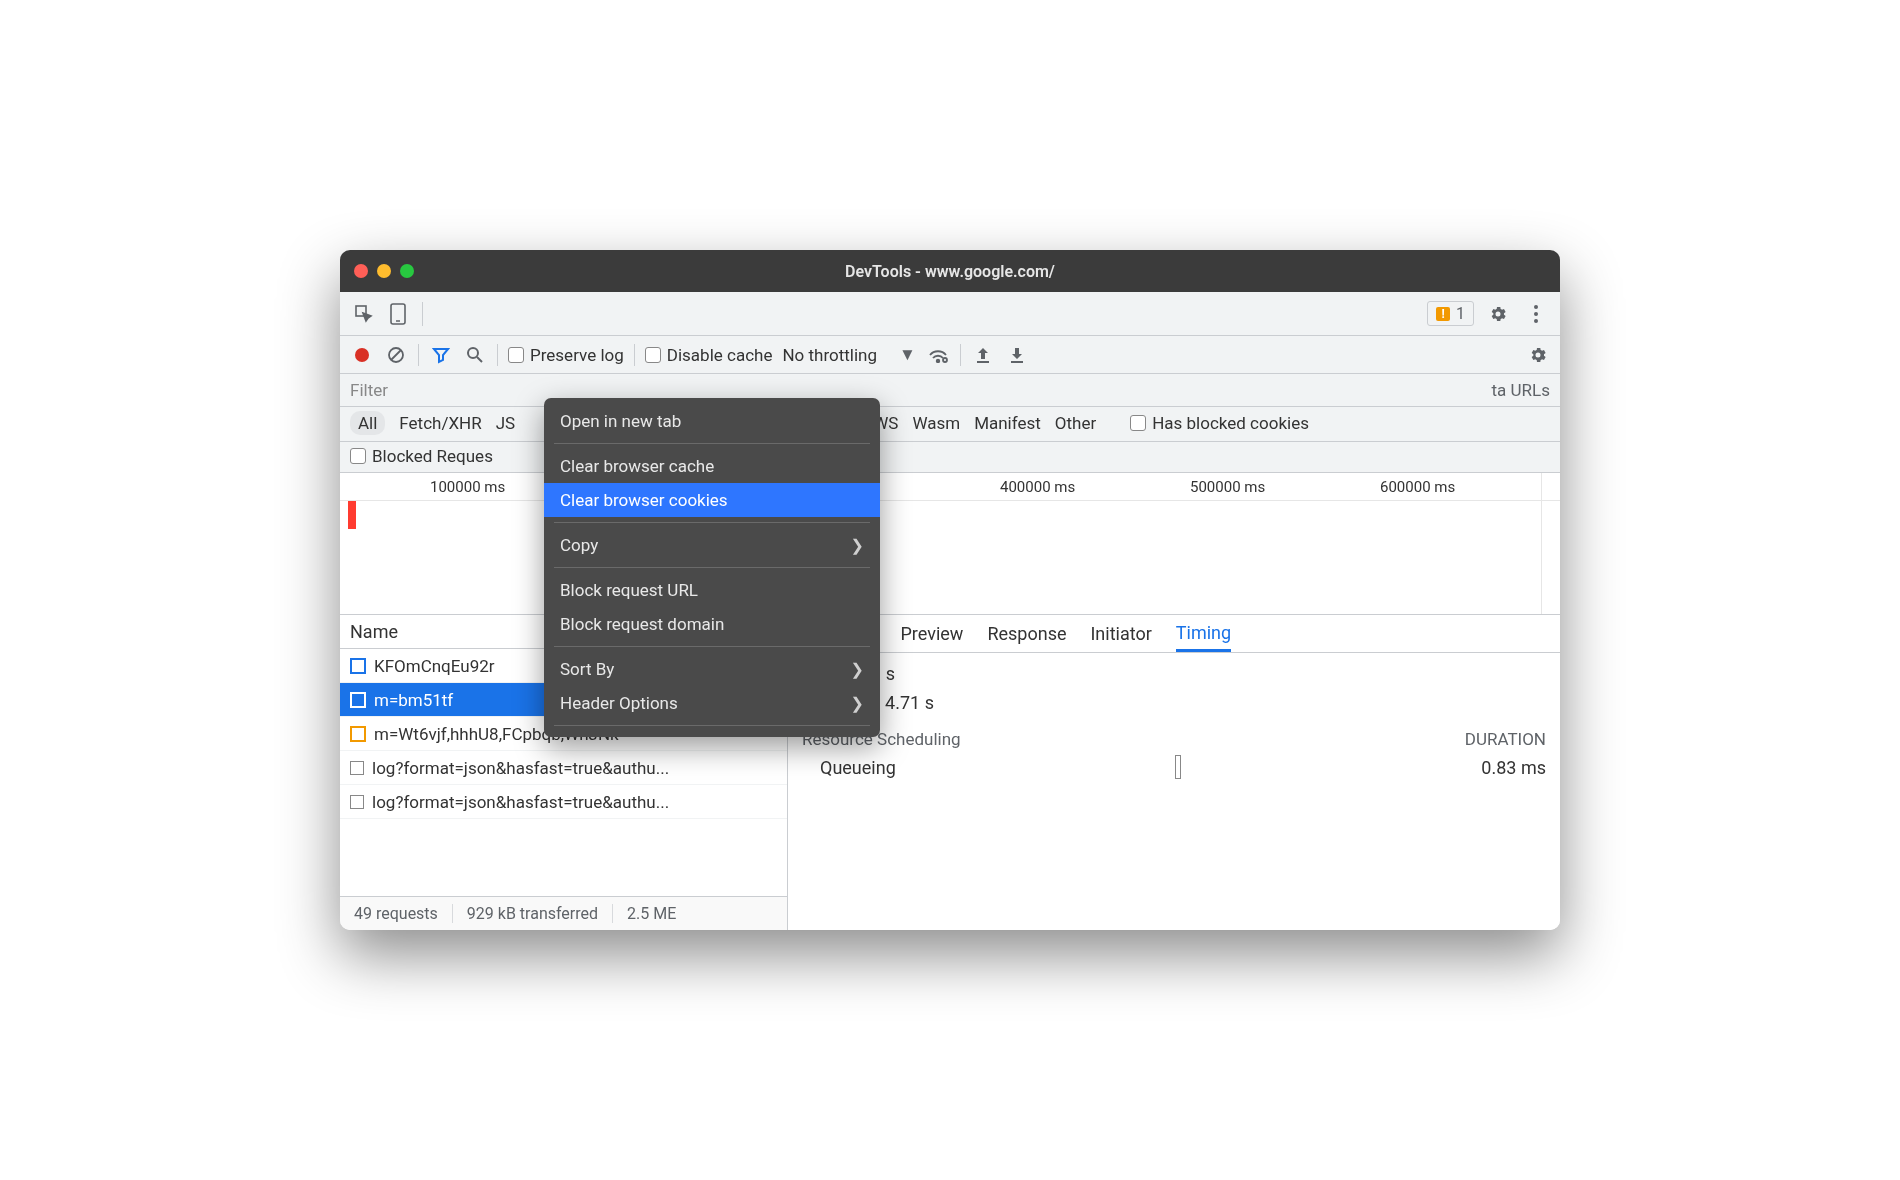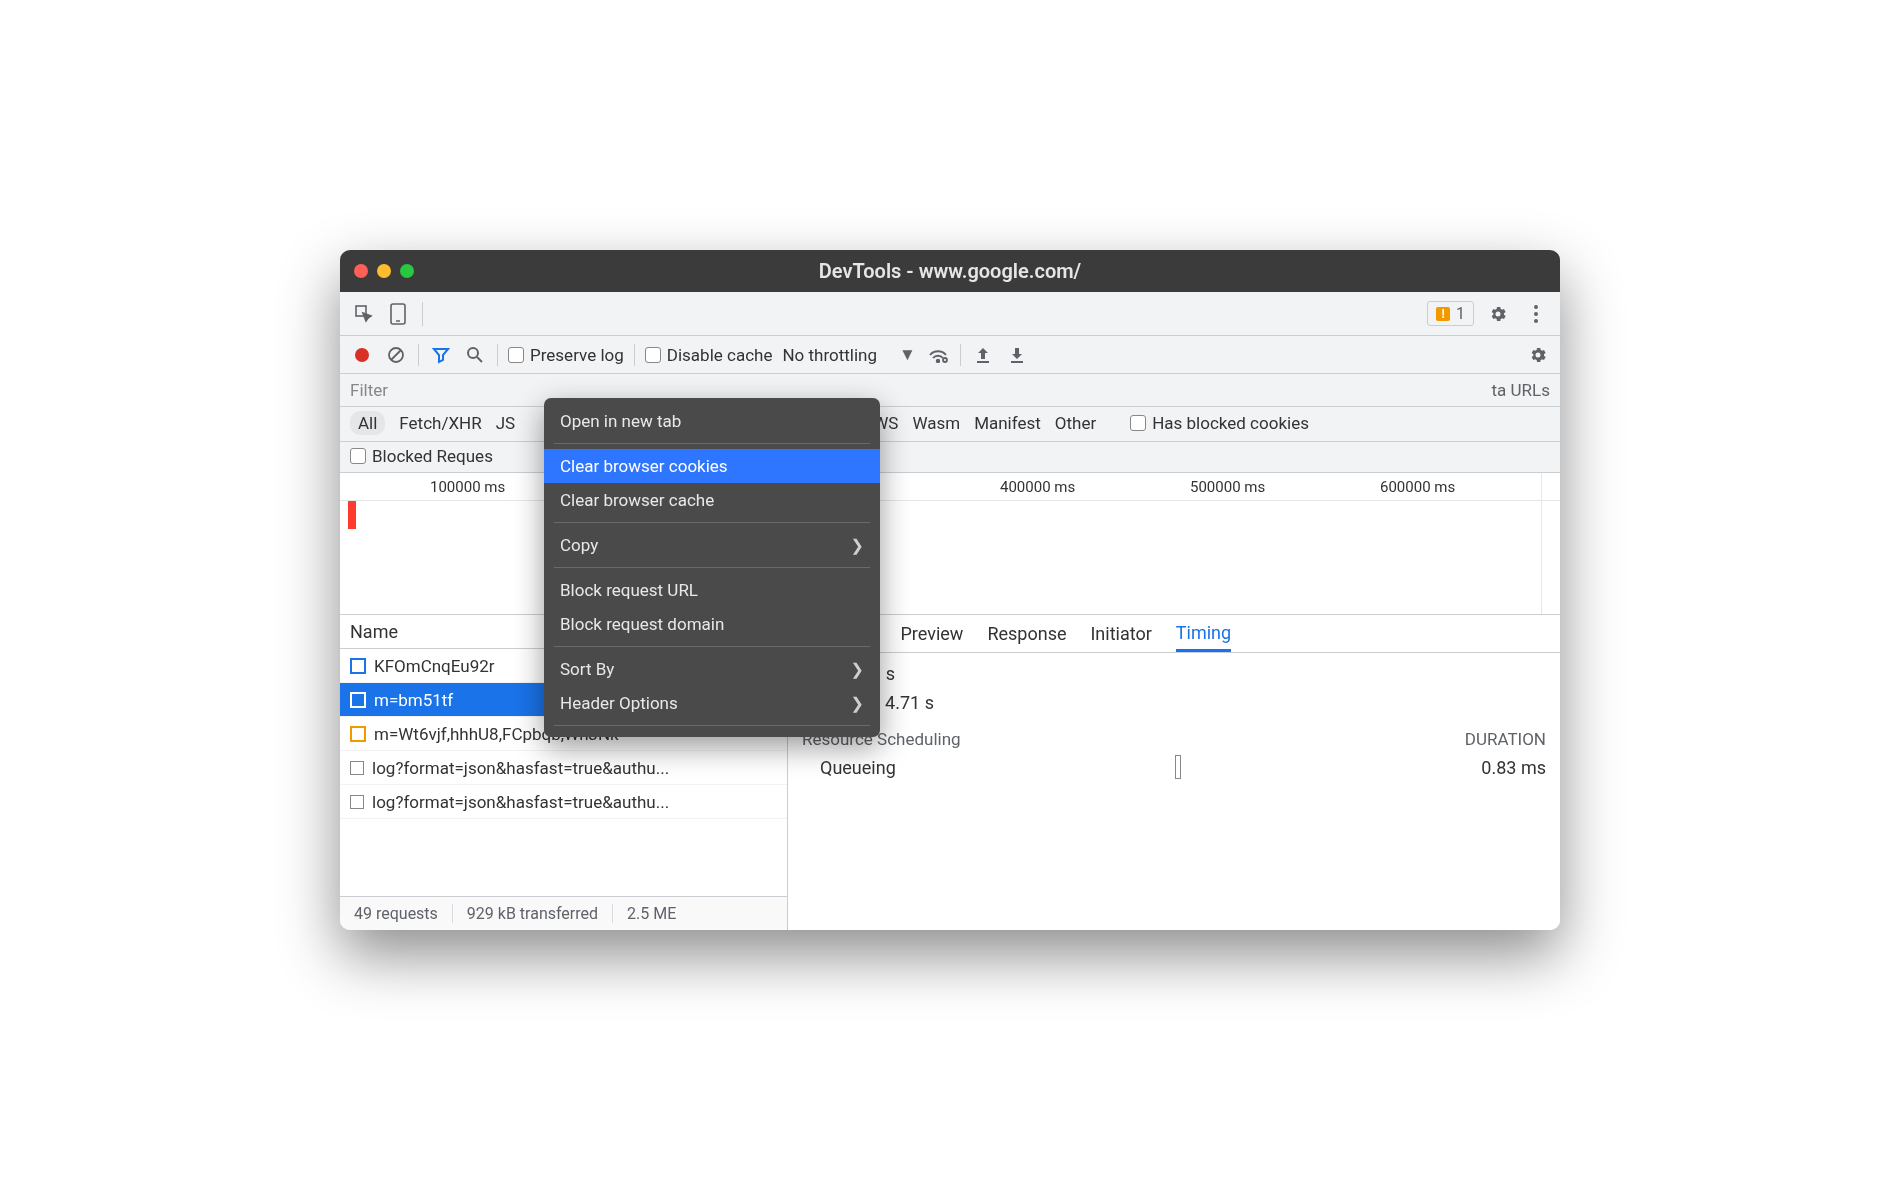--- a/index.html
+++ b/index.html
@@ -25,21 +25,21 @@
     background: #3b3b3b;
     display: flex; align-items: center;
     position: relative;
     padding: 0 14px;
   }
   .traffic { display: flex; gap: 9px; }
   .dot { width: 14px; height: 14px; border-radius: 50%; }
   .dot.r { background: #ff5f57; }
   .dot.y { background: #febc2e; }
   .dot.g { background: #28c840; }
-  .title { color: #e6e6e6; font-size: 20px; font-weight: 600; position: absolute; left: 50%; transform: translateX(-50%); }
+  .title { color: #e6e6e6; font-size: 16px; font-weight: 600; position: absolute; left: 50%; transform: translateX(-50%); }
 
   
   .tabbar {
     height: 44px;
     background: #f1f3f4;
     border-bottom: 1px solid #cacdd1;
     display: flex; align-items: center;
     padding: 0 10px;
     gap: 6px;
     font-size: 18px;
@@ -330,26 +330,26 @@
         </div>
       </div>
     </div>
   </div>
 
   <div class="ctx">
     <div class="ci">
         <span>Open in new tab</span>
       </div>
     <div class="cdiv"></div>
+    <div class="ci">
+        <span>Clear browser cache</span>
+      </div>
     <div class="ci hov">
         <span>Clear browser cookies</span>
       </div>
-    <div class="ci">
-        <span>Clear browser cache</span>
-      </div>
     <div class="cdiv"></div>
     <div class="ci">
         <span>Copy</span>
         <span class="chev">❯</span>
       </div>
     <div class="cdiv"></div>
     <div class="ci">
         <span>Block request URL</span>
       </div>
     <div class="ci">

